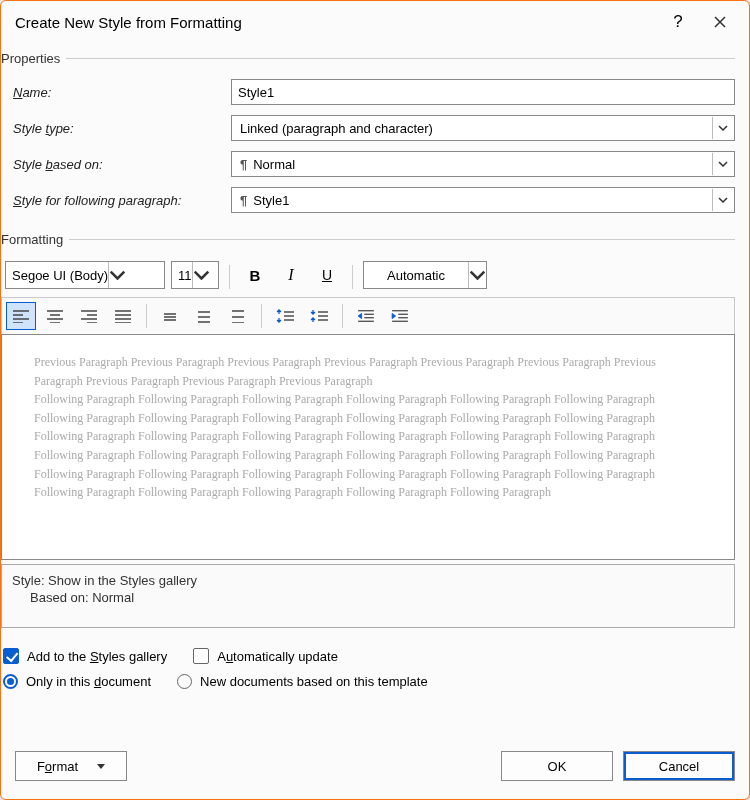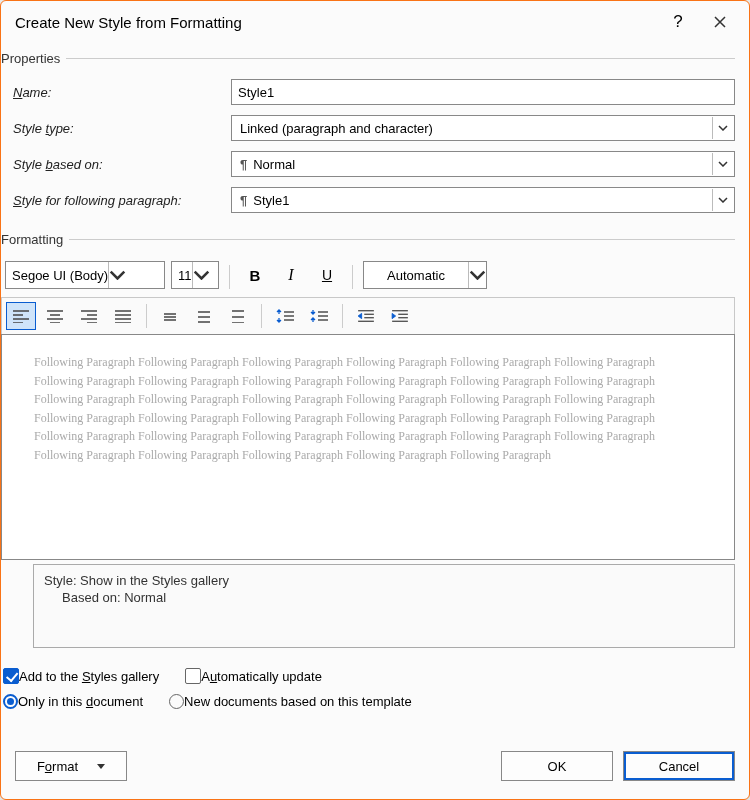--- a/index.html
+++ b/index.html
@@ -38,26 +38,26 @@
 .combo.color .val { flex:1; text-align:center;}
 
 .para-bar { border: 1px solid #c8c8c8; border-bottom: none; display: flex; align-items: center; padding: 4px; gap: 4px; background: #fafafa;}
 .para-bar .btn-sq.active { background: #cfe4fa; border: 1px solid #0a5dd0; }
 .para-bar svg { width: 18px; height: 14px; }
 
 .preview { border: 1px solid #888; background: #fff; height: 226px; overflow: hidden; padding: 18px 32px; font-size: 12px; line-height: 1.55;}
 .preview .prev, .preview .foll { color: #aaa; font-family: Georgia, "Times New Roman", serif; font-size: 12px;}
 .preview .sample { color: #000; margin: 10px 0 6px 0; font-size: 13px; line-height: 1.35;}
 
-.desc { border: 1px solid #aaa; border-top: 1px solid #aaa; margin-top: 4px; background: #fafafa; padding: 8px 10px; height: 84px; font-size: 13px; color: #333; margin-left: 32px;}
+.desc { border: 1px solid #aaa; border-top: 1px solid #aaa; margin-top: 4px; background: #fafafa; padding: 8px 10px; height: 64px; font-size: 13px; color: #333;}
 .desc .l2 { padding-left: 18px; margin-top: 2px;}
 
 .checks { padding: 14px 2px 8px 2px; }
 .check-row { display: flex; align-items: center; gap: 26px; margin-bottom: 10px;}
-.chk, .rad { display: flex; align-items: center; cursor: pointer;}
+.chk, .rad { display: flex; align-items: center; gap: 8px; cursor: pointer;}
 .chk .box { width: 16px; height: 16px; border: 1px solid #666; background: #fff; display: flex; align-items: center; justify-content: center; border-radius: 2px;}
 .chk .box.checked { background: #0a5dd0; border-color: #0a5dd0;}
 .chk .box.checked::after { content:""; width: 5px; height: 9px; border: solid #fff; border-width: 0 2px 2px 0; transform: rotate(40deg) translateY(-1px);}
 .rad .circ { width: 15px; height: 15px; border: 1px solid #666; border-radius: 50%; display: flex; align-items:center; justify-content:center;}
 .rad .circ.checked { border-color: #0a5dd0; border-width: 2px;}
 .rad .circ.checked::after { content:""; width: 7px; height: 7px; background:#0a5dd0; border-radius:50%;}
 .ul { text-decoration: underline; }
 
 .footer { display: flex; justify-content: space-between; padding: 2px 14px 18px 14px;}
 .footer .left, .footer .right { display: flex; gap: 10px;}
@@ -261,20 +261,21 @@
               <line x1="1" y1="2" x2="19" y2="2"></line>
               <line x1="8" y1="6" x2="19" y2="6"></line>
               <line x1="8" y1="10" x2="19" y2="10"></line>
               <line x1="1" y1="14" x2="19" y2="14"></line>
               <path class="blue" d="M1 5 L5 8 L1 11 Z"></path>
             </svg>
           </div>
       </div>
 
       <div class="preview">
+        <div class="prev">Previous Paragraph Previous Paragraph Previous Paragraph Previous Paragraph Previous Paragraph Previous Paragraph Previous Paragraph Previous Paragraph Previous Paragraph Previous Paragraph</div>
         <div class="foll">Following Paragraph Following Paragraph Following Paragraph Following Paragraph Following Paragraph Following Paragraph Following Paragraph Following Paragraph Following Paragraph Following Paragraph Following Paragraph Following Paragraph Following Paragraph Following Paragraph Following Paragraph Following Paragraph Following Paragraph Following Paragraph Following Paragraph Following Paragraph Following Paragraph Following Paragraph Following Paragraph Following Paragraph Following Paragraph Following Paragraph Following Paragraph Following Paragraph Following Paragraph Following Paragraph Following Paragraph Following Paragraph Following Paragraph Following Paragraph Following Paragraph</div>
       </div>
 
       <div class="desc">
         <div>Style: Show in the Styles gallery</div>
         <div class="l2">Based on: Normal</div>
       </div>
     </fieldset>
 
     <div class="checks">

